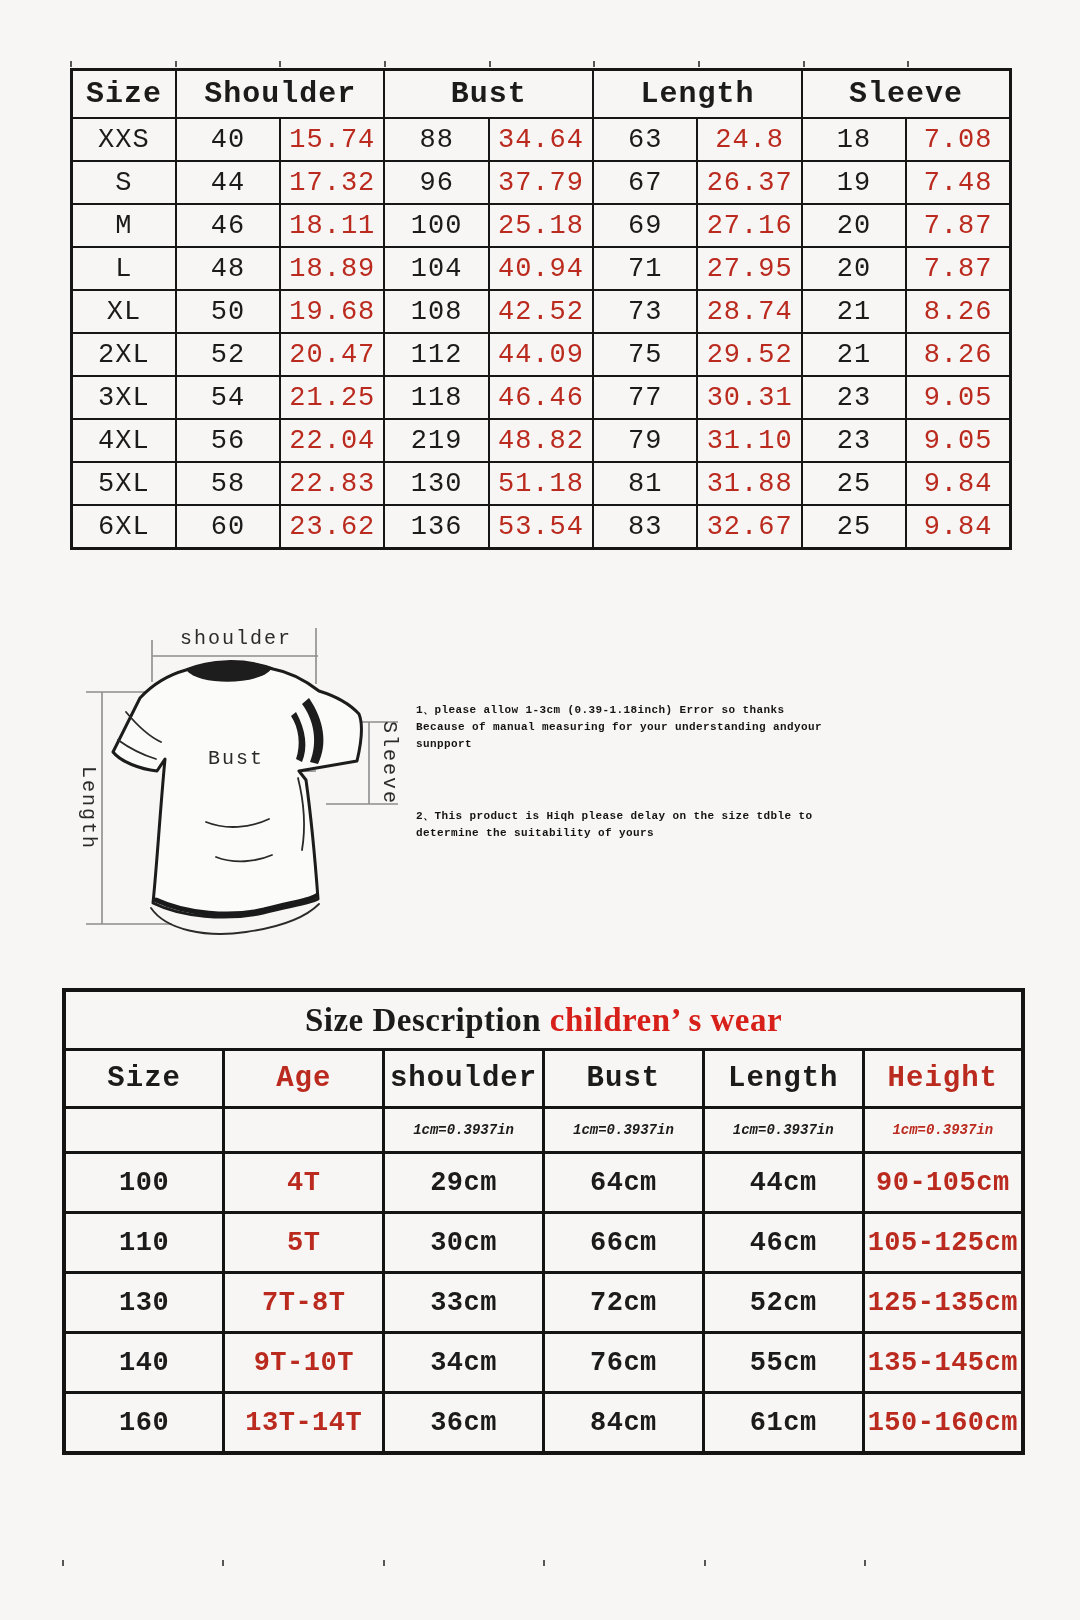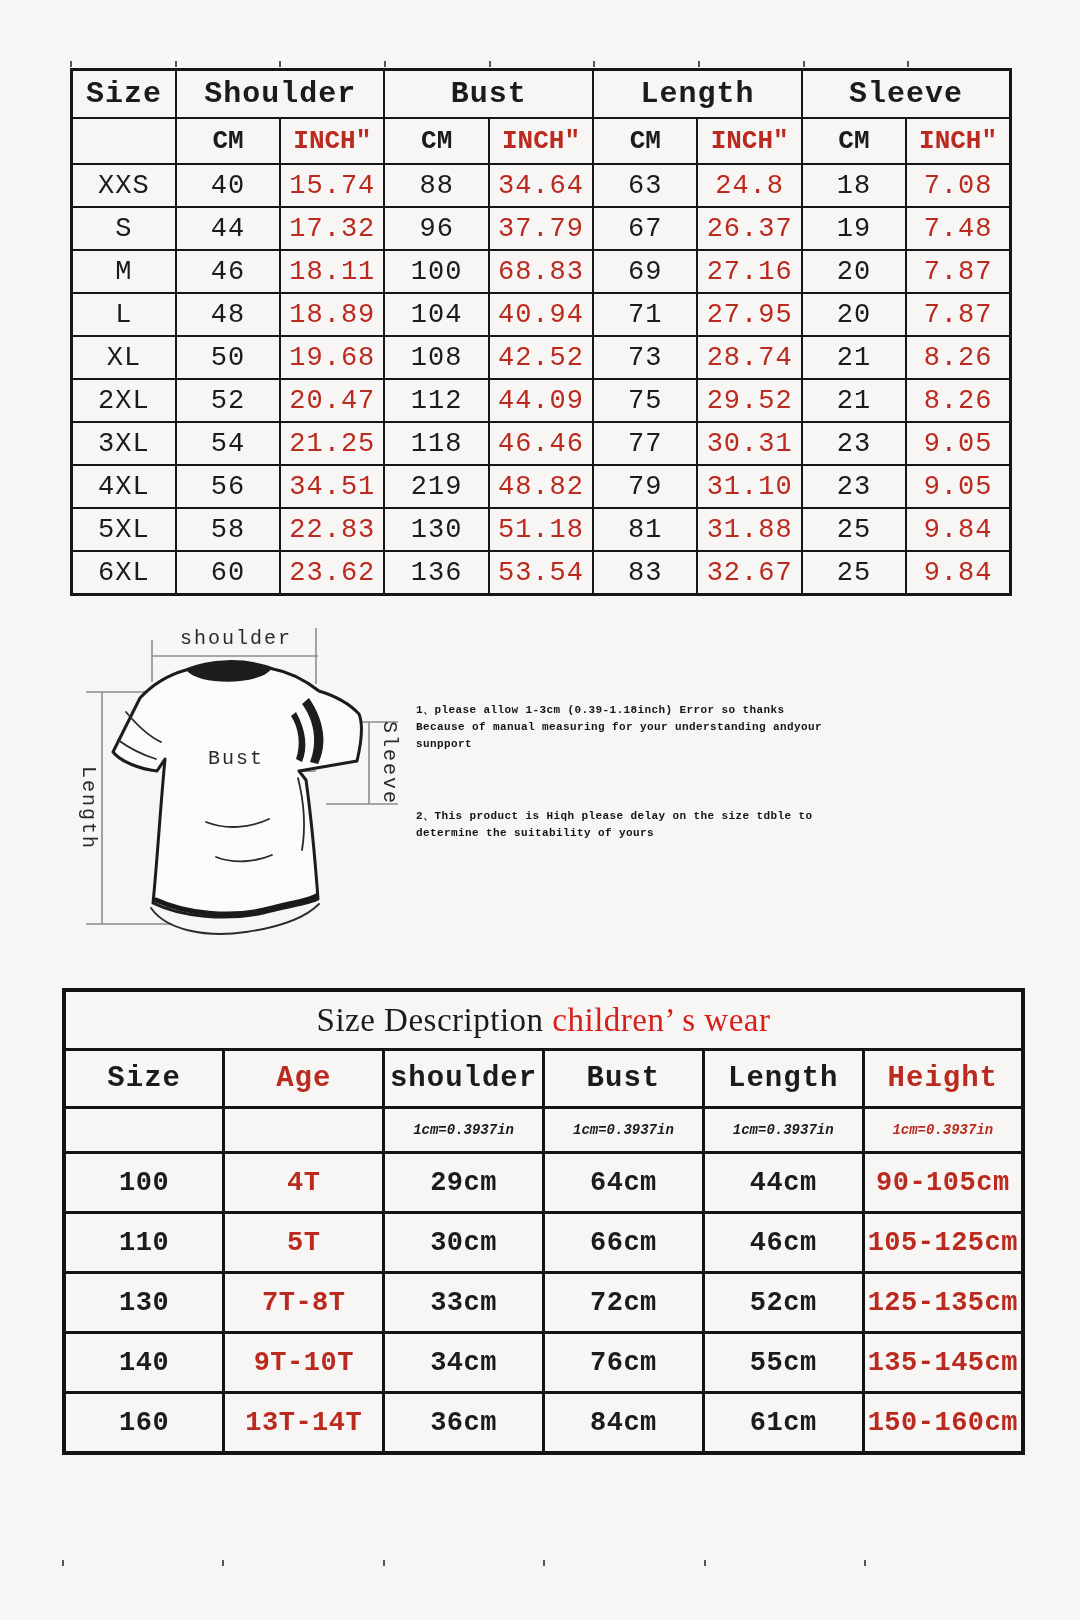--- a/index.html
+++ b/index.html
@@ -50,21 +50,21 @@
   .note2{top:808px;}
 
   
   .kids{position:absolute;left:62px;top:988px;width:963px;border:4px solid #141414;}
   .kids th,.kids td{
     border:3px solid #141414;text-align:center;vertical-align:middle;
     padding:0;white-space:nowrap;overflow:hidden;
   }
   .kids .title-cell{
     height:56px;font-family:"Liberation Serif","DejaVu Serif",serif;
-    font-size:33px;font-weight:normal;letter-spacing:.5px;
+    font-size:33px;font-weight:bold;letter-spacing:.5px;
   }
   .kids .title-red{color:var(--title_red,#d8201a);}
   .kids tr.cols th{height:55px;font-size:29px;font-weight:600;letter-spacing:1px;}
   .kids tr.units th{height:42px;font-size:14px;font-weight:bold;font-style:italic;}
   .kids tbody td{height:57px;font-size:27px;font-weight:600;letter-spacing:.5px;}
 </style>
 </head>
 <body>
 
 <div class="page">
@@ -73,31 +73,20 @@
 
   <table class="adult">
     <thead>
       <tr class="groups">
         <th>Size</th>
         <th colspan="2">Shoulder</th>
         <th colspan="2">Bust</th>
         <th colspan="2">Length</th>
         <th colspan="2">Sleeve</th>
       </tr>
-      <tr class="units">
-        <th></th>
-        <th>CM</th>
-        <th class="red">INCH″</th>
-        <th>CM</th>
-        <th class="red">INCH″</th>
-        <th>CM</th>
-        <th class="red">INCH″</th>
-        <th>CM</th>
-        <th class="red">INCH″</th>
-      </tr>
     </thead>
     <tbody>
         <tr>
           <td>XXS</td>
           <td>40</td>
           <td class="red">15.74</td>
           <td>88</td>
           <td class="red">34.64</td>
           <td>63</td>
           <td class="red">24.8</td>
@@ -113,21 +102,21 @@
           <td>67</td>
           <td class="red">26.37</td>
           <td>19</td>
           <td class="red">7.48</td>
         </tr>
         <tr>
           <td>M</td>
           <td>46</td>
           <td class="red">18.11</td>
           <td>100</td>
-          <td class="red">68.83</td>
+          <td class="red">25.18</td>
           <td>69</td>
           <td class="red">27.16</td>
           <td>20</td>
           <td class="red">7.87</td>
         </tr>
         <tr>
           <td>L</td>
           <td>48</td>
           <td class="red">18.89</td>
           <td>104</td>
@@ -166,21 +155,21 @@
           <td>118</td>
           <td class="red">46.46</td>
           <td>77</td>
           <td class="red">30.31</td>
           <td>23</td>
           <td class="red">9.05</td>
         </tr>
         <tr>
           <td>4XL</td>
           <td>56</td>
-          <td class="red">34.51</td>
+          <td class="red">22.04</td>
           <td>219</td>
           <td class="red">48.82</td>
           <td>79</td>
           <td class="red">31.10</td>
           <td>23</td>
           <td class="red">9.05</td>
         </tr>
         <tr>
           <td>5XL</td>
           <td>58</td>

